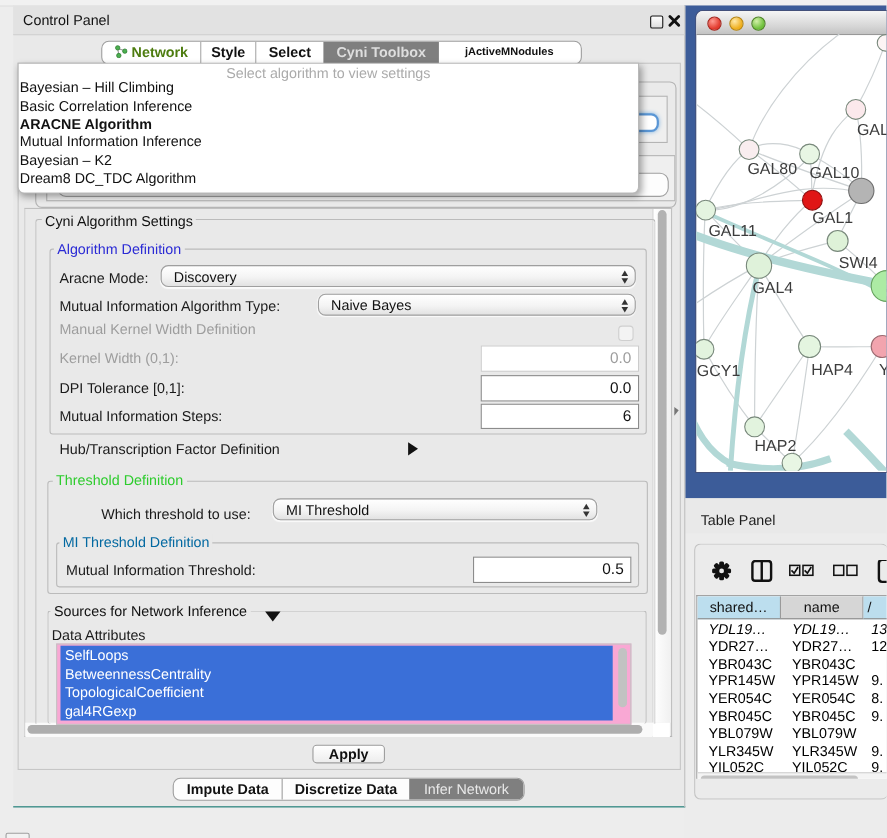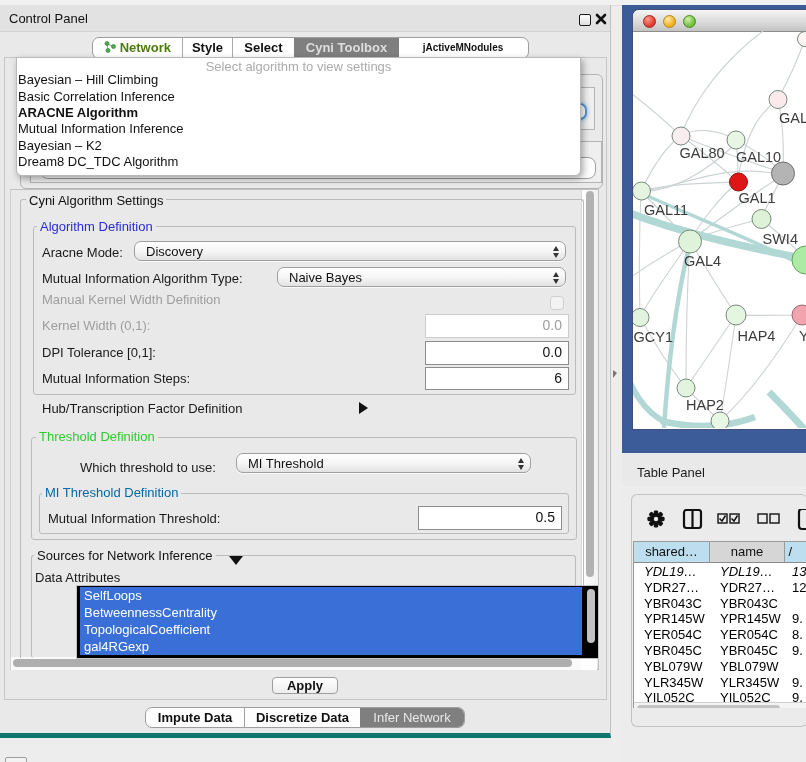--- a/index.html
+++ b/index.html
@@ -208,21 +208,21 @@
           <div style="position:absolute;left:158px;line-height:15.8px;">9.</div>
         </div>
       </div>
 
     <div class="abs" style="left:0;top:160px;width:173px;height:10px;background:#f4f4f4;border-top:1px solid #cfcfcf;">
       <div class="abs" style="left:3px;top:1.5px;width:143px;height:7px;background:#c3c3c3;border-radius:4px;"></div>
     </div>
   </div>
 </div>
 
-<div class="abs" id="cp" style="left:0;top:5px;width:610px;height:728px;background:#e9e9e9;border-right:1px solid #c0c0c0;border-bottom:5px solid #0f766e;">
+<div class="abs" id="cp" style="left:12px;top:5px;width:610px;height:728px;background:#e9e9e9;border-right:1px solid #c0c0c0;border-bottom:1px solid #0f766e;">
 
   <div class="abs" style="left:0;top:0;width:610px;height:26px;background:#e2e2e2;border-bottom:1px solid #d2d2d2;">
     <div class="abs" style="left:9px;top:6px;font-size:13px;color:#111;">Control Panel</div>
     <div class="abs" style="left:579px;top:9px;width:10px;height:10px;border:1.5px solid #1a1a1a;border-radius:2px;background:linear-gradient(#fff,#ddd);"></div>
     <svg class="abs" style="left:595px;top:8px;" width="12" height="12" viewBox="0 0 12 12">
       <path d="M 2,2 L 10,10 M 10,2 L 2,10" stroke="#111" stroke-width="2.6" stroke-linecap="round"></path>
     </svg>
   </div>
 
   <div class="abs" style="left:4px;top:52px;width:601px;height:641px;background:#e9e9e9;border:1px solid #c6c6c6;"></div>
@@ -299,21 +299,21 @@
 
   <div class="lbl abs" style="left:48px;top:506px;">Mutual Information Threshold:</div>
   <div class="field" style="left:418px;top:501px;width:136px;height:22px;">0.5</div>
 
   <div class="group" style="left:31px;top:550px;width:543px;height:102px;border-bottom:none;"></div>
   <div class="gtitle" style="left:34px;top:543px;color:#111;">Sources for Network Inference</div>
   <div class="abs" style="left:229px;top:551px;width:0;height:0;border-left:7px solid transparent;border-right:7px solid transparent;border-top:9px solid #111;"></div>
 
   <div class="lbl abs" style="left:35px;top:565px;">Data Attributes</div>
 
-  <div class="abs" style="left:39px;top:580px;width:521px;height:72px;background:#000000;border:1px solid #c4c4c4;overflow:hidden;margin-left:37px;">
+  <div class="abs" style="left:39px;top:580px;width:521px;height:72px;background:#f9a8d4;border:1px solid #c4c4c4;overflow:hidden;">
     <div class="abs" style="left:3px;top:1px;width:502px;height:68px;background:#3a6fd8;color:#fff;font-size:13px;">
       <div style="padding:1px 0 0 4px;height:16px;">SelfLoops</div>
       <div style="padding:1px 0 0 4px;height:16px;">BetweennessCentrality</div>
       <div style="padding:1px 0 0 4px;height:16px;">TopologicalCoefficient</div>
       <div style="padding:1px 0 0 4px;height:16px;">gal4RGexp</div>
     </div>
     <div class="abs" style="left:510px;top:3px;width:8px;height:54px;background:#c2c2c2;border-radius:4px;"></div>
   </div>
 
   <div class="abs" style="left:272px;top:672px;width:64px;height:15px;border:1px solid #9f9f9f;border-radius:4px;background:linear-gradient(#ffffff,#ededed);text-align:center;font-size:13px;line-height:15px;color:#111;font-weight:bold;">Apply</div>

